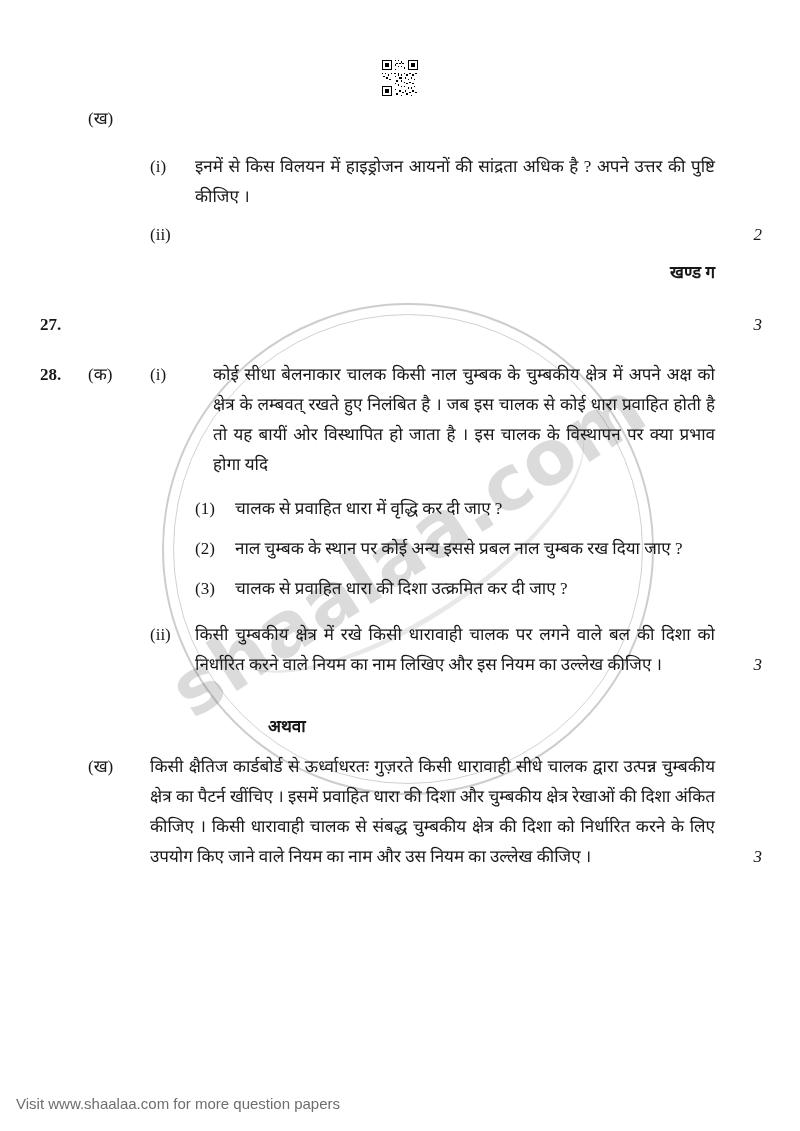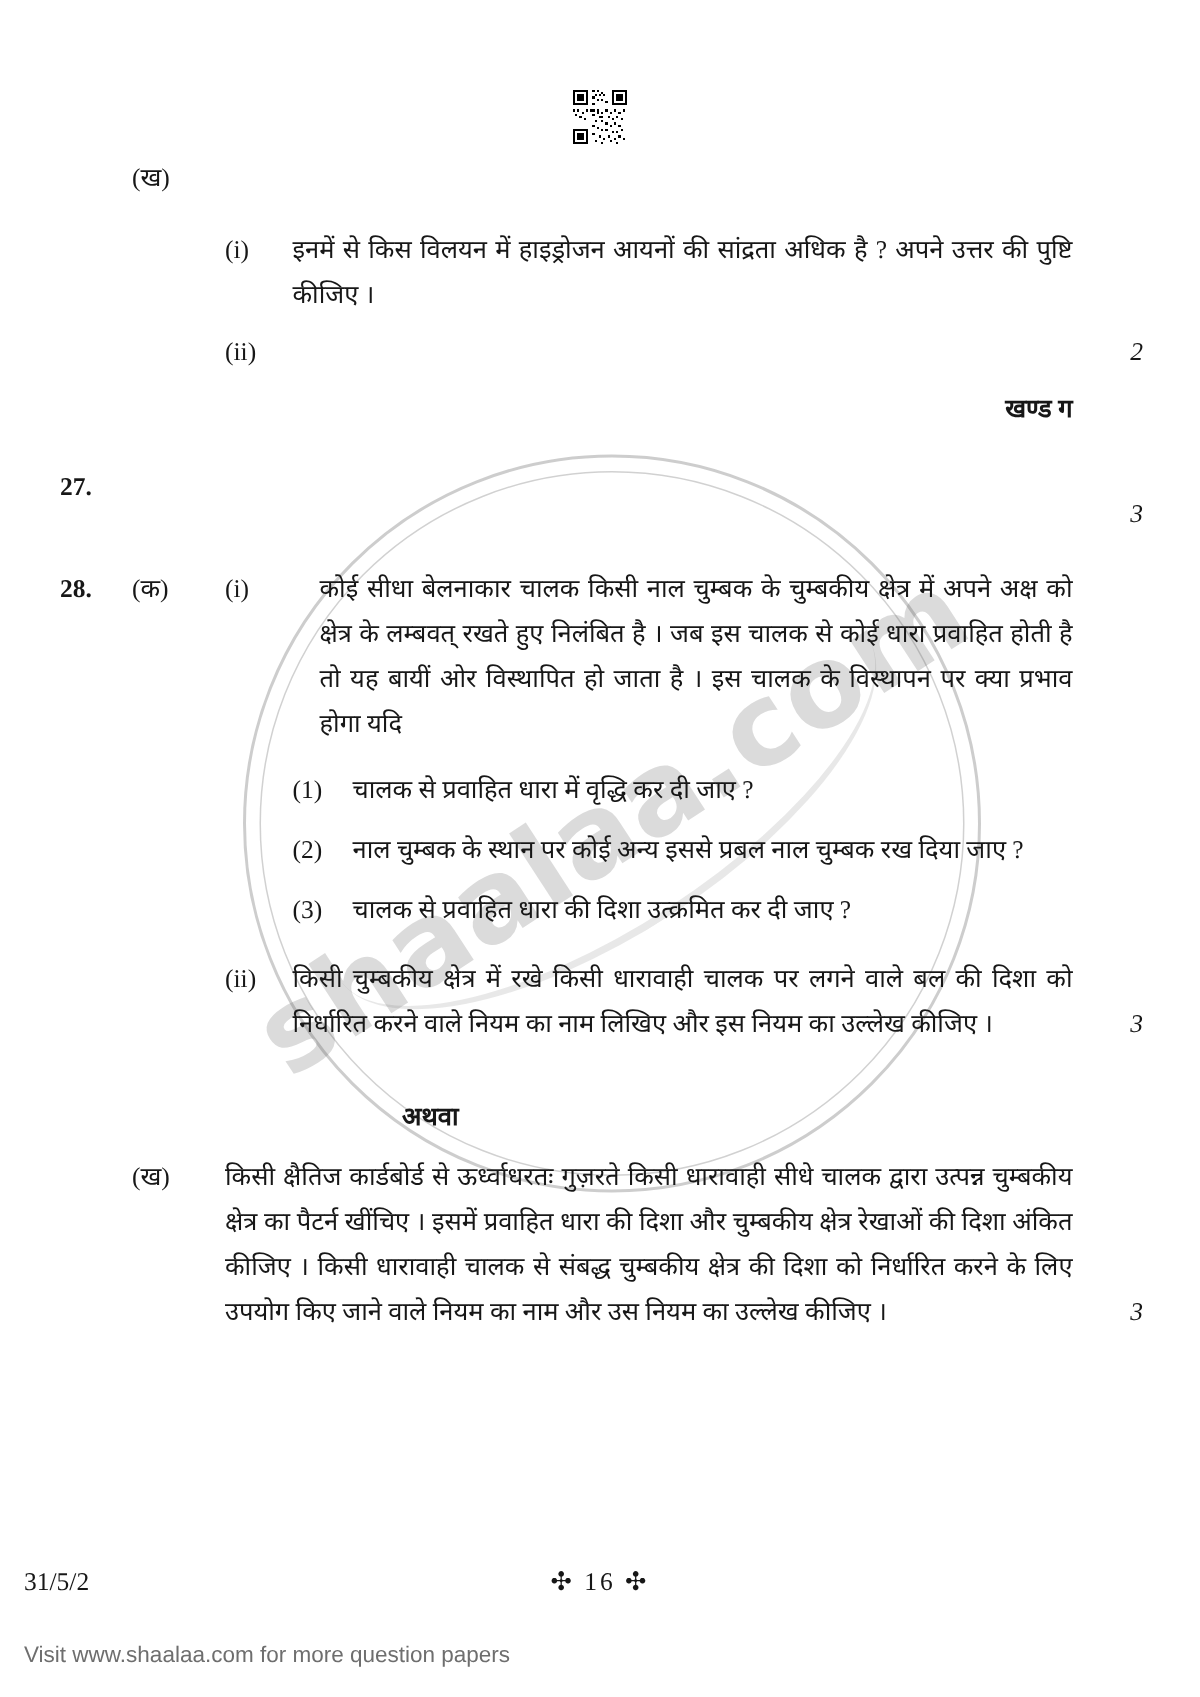--- a/index.html
+++ b/index.html
@@ -81,21 +81,21 @@
     position: absolute;
     right: 0; bottom: 0;
     font-style: italic;
   }
   .list-row { display: flex; }
   .list-label { flex: 0 0 40px; }
   .list-text { flex: 1 1 auto; text-align: justify; }
 
   .mb18 { margin-bottom: 18px; }
   .mb8  { margin-bottom: 8px; }
-  .mb20 { margin-bottom: 20px; flex-direction: column; }
+  .mb20 { margin-bottom: 20px; }
   .mt14 { margin-top: 14px; }
   .mt10 { margin-top: 10px; }
   .mt16 { margin-top: 16px; }
 
   .section-heading {
     text-align: right;
     font-weight: bold;
     margin: 8px 47px 22px 0;
   }
   .or-label {
@@ -270,20 +270,16 @@
 
     <div class="qrow">
       <div class="spacerA"></div>
       <div class="colB">(ख)</div>
       <div class="qtext">किसी क्षैतिज कार्डबोर्ड से ऊर्ध्वाधरतः गुज़रते किसी धारावाही सीधे चालक द्वारा उत्पन्न चुम्बकीय क्षेत्र का पैटर्न खींचिए । इसमें प्रवाहित धारा की दिशा और चुम्बकीय क्षेत्र रेखाओं की दिशा अंकित कीजिए । किसी धारावाही चालक से संबद्ध चुम्बकीय क्षेत्र की दिशा को निर्धारित करने के लिए उपयोग किए जाने वाले नियम का नाम और उस नियम का उल्लेख कीजिए ।</div>
       <span class="marks">3</span>
     </div>
 
   </div>
 
-  <div class="paper-footer">
-    <span class="paper-code">31/5/2</span>
-    <span class="page-num">✣ 16 ✣</span>
-  </div>
 
   <div class="bottom-bar">Visit www.shaalaa.com for more question papers</div>
 
 </div>
 
 </body></html>

